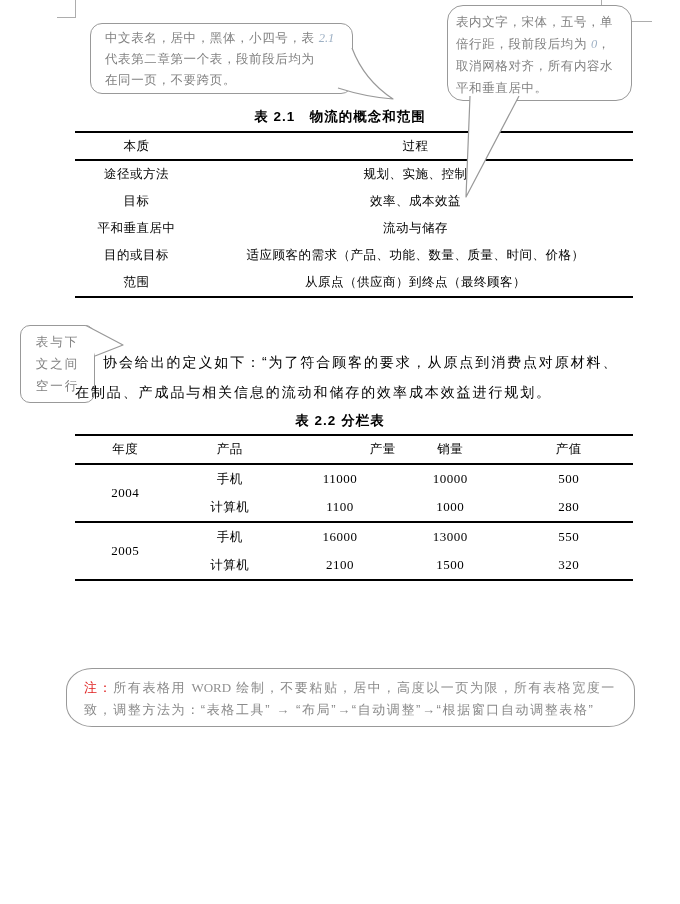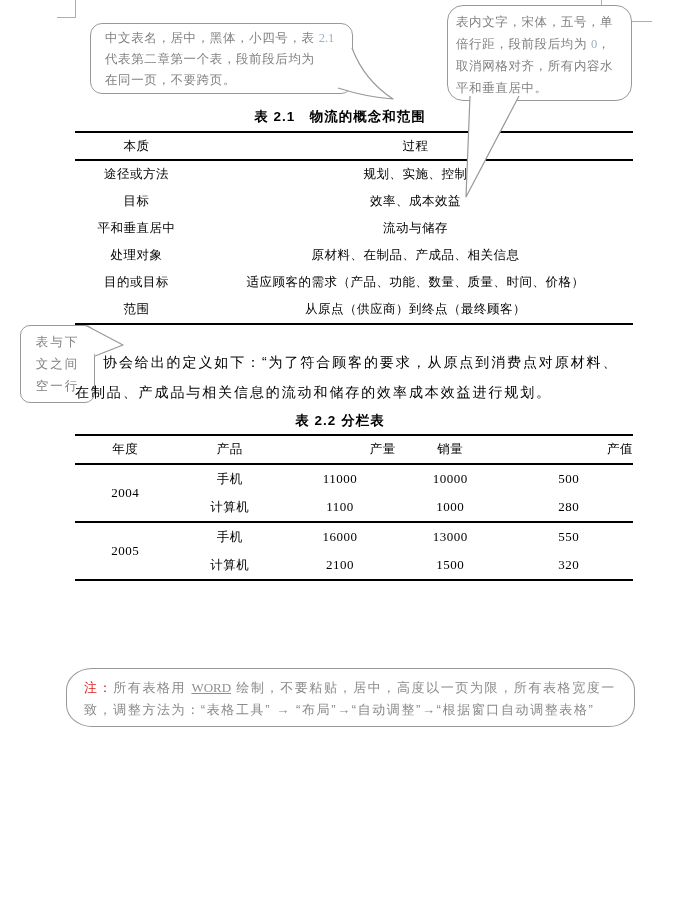--- a/index.html
+++ b/index.html
@@ -18,22 +18,22 @@
           color:#808080;box-sizing:border-box;}
   .ln{white-space:nowrap;}
   .b1{left:90px;top:23px;width:263px;height:71px;border-radius:12px;
       padding:4px 14px;font-size:12.5px;line-height:21px;letter-spacing:0.6px;}
   .b2{left:447px;top:5px;width:185px;height:96px;border-radius:16px;
       padding:5px 8px;font-size:12.5px;line-height:22px;letter-spacing:0.6px;}
   .b3{left:20px;top:325px;width:75px;height:78px;border-radius:10px;
       padding:5px 0;font-size:12.5px;line-height:22px;letter-spacing:2px;text-align:center;}
   .note{left:66px;top:668px;width:569px;height:59px;border-radius:26px/22px;
         padding:8px 17px;font-size:13px;line-height:22px;letter-spacing:1.6px;color:#8a8a8a;}
-  .latin{font-family:"Liberation Serif",serif;color:#9db0c4;letter-spacing:0;}
-  .latin-word{font-family:"Liberation Serif",serif;color:#8f8f8f;letter-spacing:0;text-decoration:underline;}
+  .latin{font-family:"Liberation Serif",serif;color:#9db0c4;letter-spacing:0;font-style:italic;}
+  .latin-word{font-family:"Liberation Serif",serif;color:#8f8f8f;letter-spacing:0;}
   .red{color:#e02020;}
 
   
   .tails{position:absolute;left:0;top:0;z-index:6;pointer-events:none;}
   .tails path{fill:#fff;stroke:#999;stroke-width:1.2;stroke-linejoin:round;}
 
   
   .tbl-title{position:absolute;left:0;width:680px;text-align:center;z-index:2;
              font-size:13.5px;font-weight:bold;color:#000;letter-spacing:1px;}
   .t1-title{top:108px;}
@@ -44,21 +44,21 @@
         font-size:12.5px;color:#000;}
   td{text-align:center;vertical-align:middle;padding:0;letter-spacing:0.5px;}
   .t1{top:131px;border-top:2px solid #000;border-bottom:2px solid #000;}
   .t1 td{height:27px;}
   .t1 tr.head td{height:26px;border-bottom:2px solid #000;}
   .t1 .c1{width:22%;}
   .t2{top:434px;border-top:2px solid #000;border-bottom:2px solid #000;}
   .t2 td{height:28px;}
   .t2 tr.head td{height:27px;border-bottom:2px solid #000;}
   .t2 tr.grp td{border-top:2px solid #000;}
-  .t2 .w1{width:18%;}.t2 .w2{width:19.5%;}.t2 .w3{width:20%;text-align:right;}.t2 .w4{width:19.5%;}.t2 .w5{width:23%;text-align:right;}
+  .t2 .w1{width:18%;}.t2 .w2{width:19.5%;}.t2 .w3{width:20%;text-align:right;}.t2 .w4{width:19.5%;}.t2 .w5{width:23%;}
   .num{font-family:"Liberation Serif",serif;font-size:13px;letter-spacing:0.5px;}
 
   
   .para{position:absolute;left:75px;top:347px;width:561px;z-index:7;
         font-size:14px;line-height:30px;letter-spacing:1.9px;color:#000;}
   .para .indent{padding-left:28px;}
 </style>
 </head>
 <body>
 
@@ -99,24 +99,20 @@
           <td class="c1">途径或方法</td>
           <td>规划、实施、控制</td>
         </tr>
     <tr>
           <td class="c1">目标</td>
           <td>效率、成本效益</td>
         </tr>
     <tr>
           <td class="c1">平和垂直居中</td>
           <td>流动与储存</td>
-        </tr>
-    <tr>
-          <td class="c1">处理对象</td>
-          <td>原材料、在制品、产成品、相关信息</td>
         </tr>
     <tr>
           <td class="c1">目的或目标</td>
           <td>适应顾客的需求（产品、功能、数量、质量、时间、价格）</td>
         </tr>
     <tr>
           <td class="c1">范围</td>
           <td>从原点（供应商）到终点（最终顾客）</td>
         </tr>
   </tbody>

